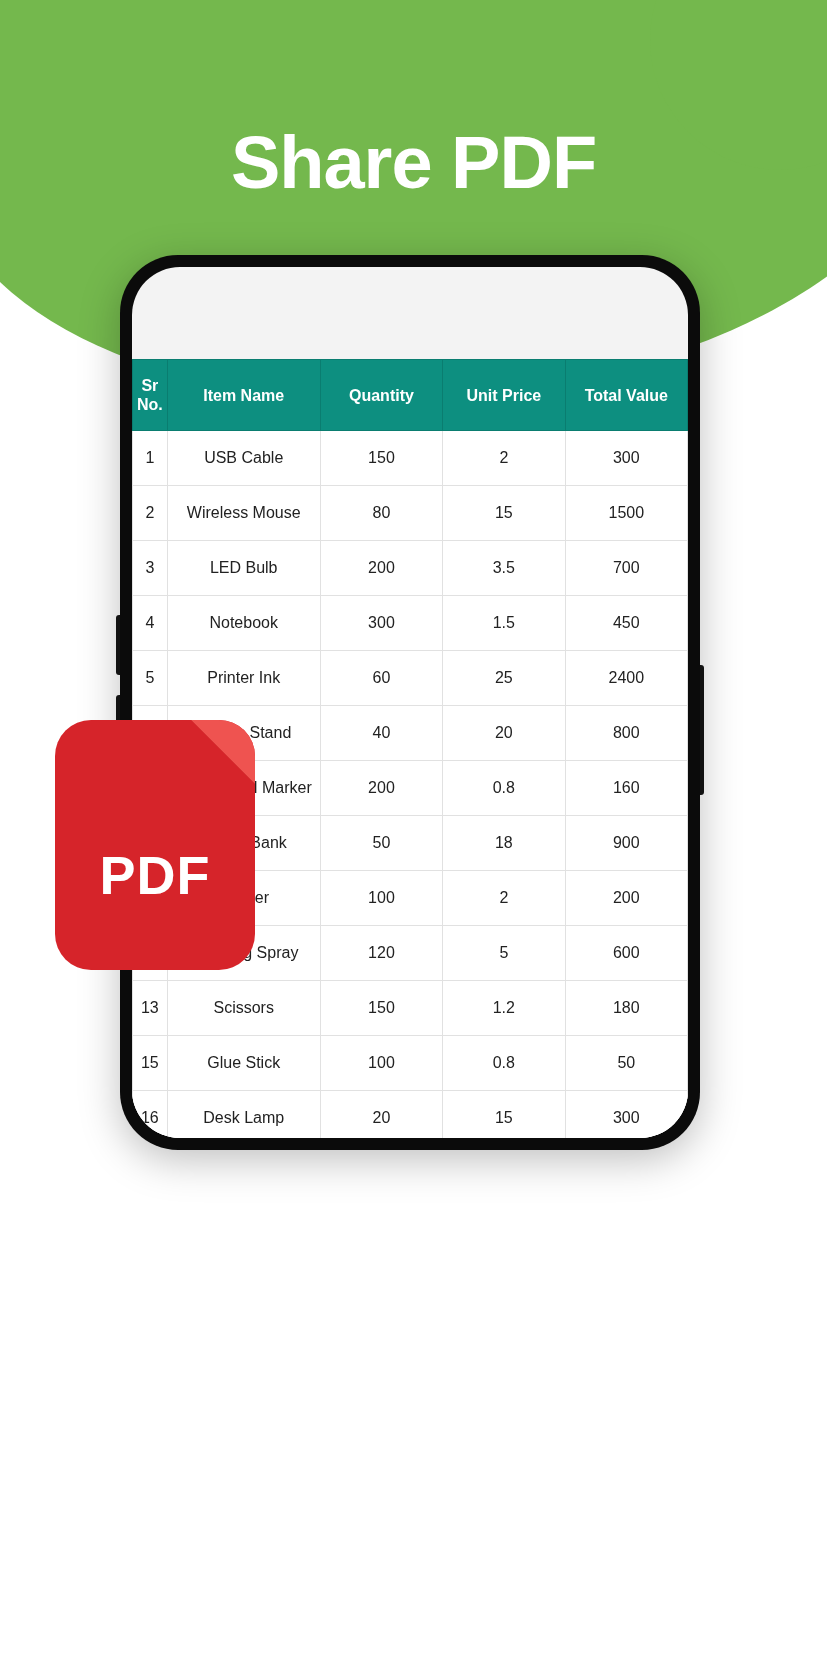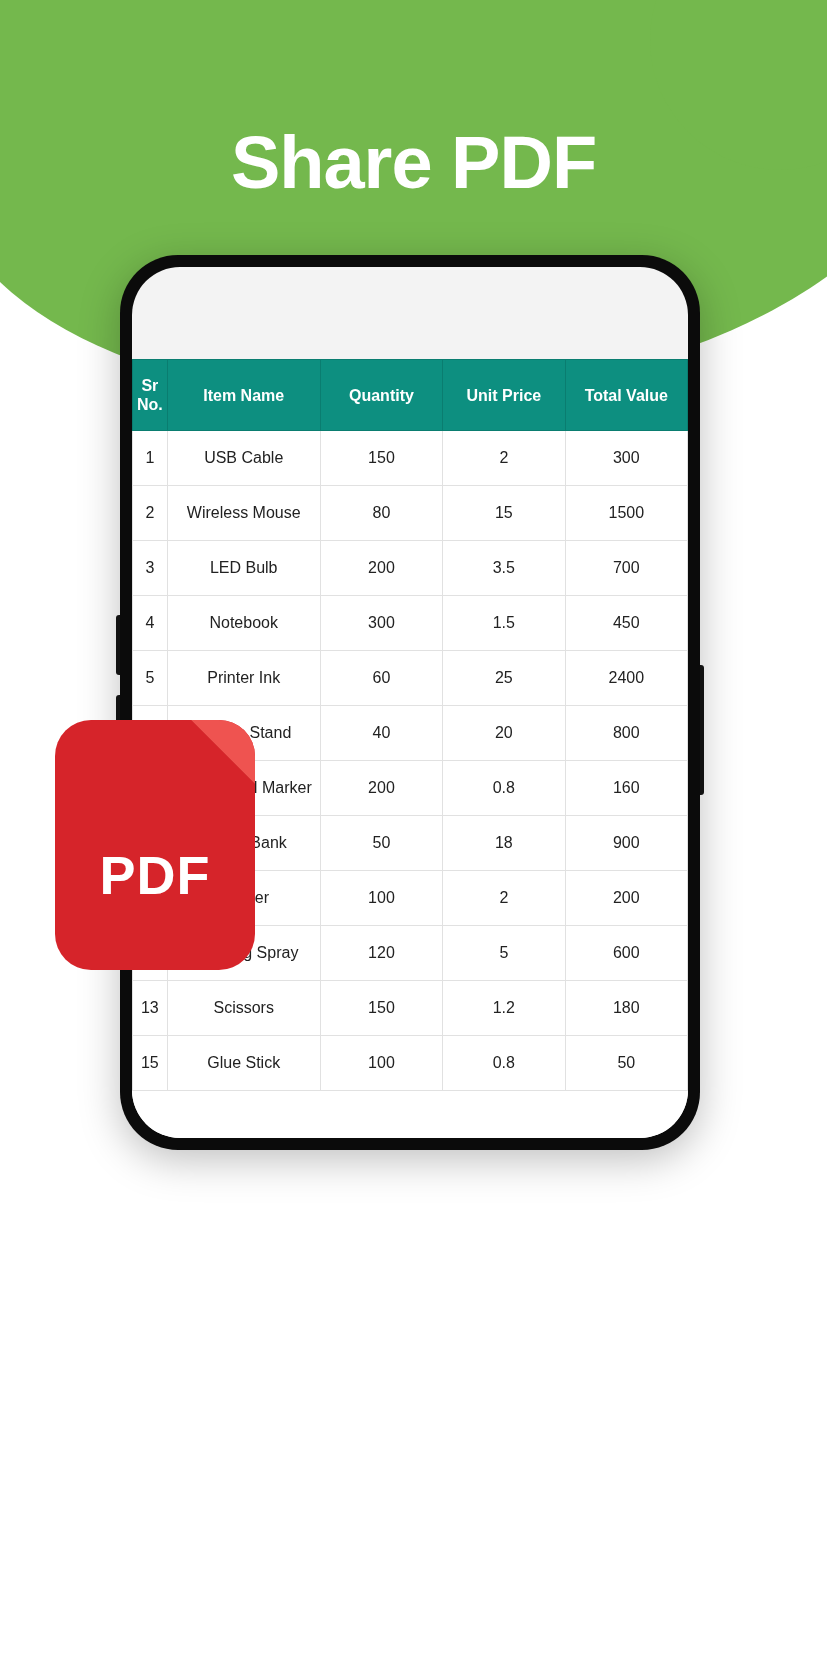--- a/index.html
+++ b/index.html
@@ -256,20 +256,27 @@
               <td>1.2</td>
               <td>180</td>
             </tr>
             <tr>
               <td>15</td>
               <td>Glue Stick</td>
               <td>100</td>
               <td>0.8</td>
               <td>50</td>
             </tr>
+            <tr>
+              <td>16</td>
+              <td>Desk Lamp</td>
+              <td>20</td>
+              <td>15</td>
+              <td>300</td>
+            </tr>
           </tbody>
       </table>
     </div>
   </div>
 </div>
 
 <div class="pdf-badge">
   <div class="pdf-body">
     <div class="pdf-fold"></div>
     <div class="pdf-text">PDF</div>

